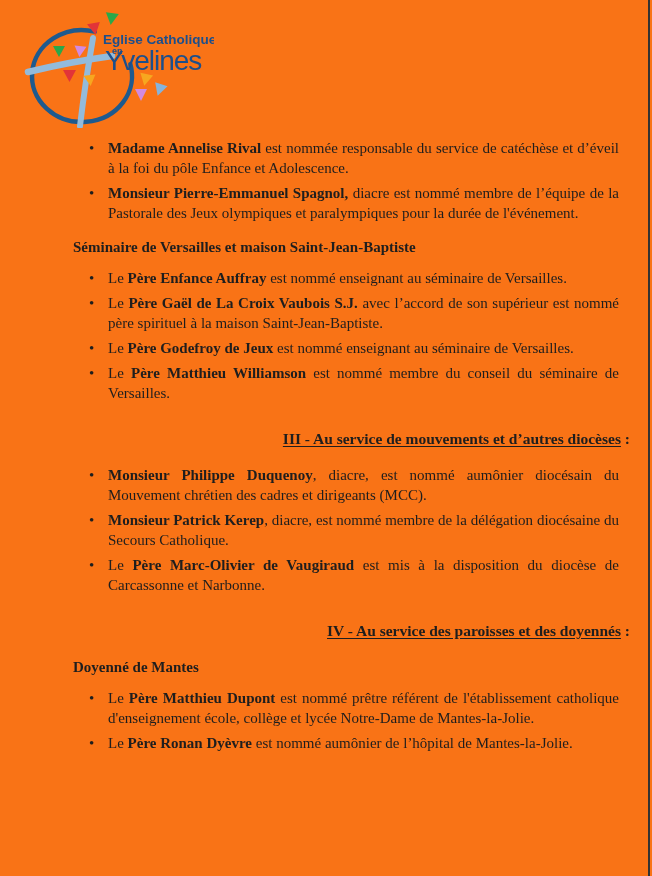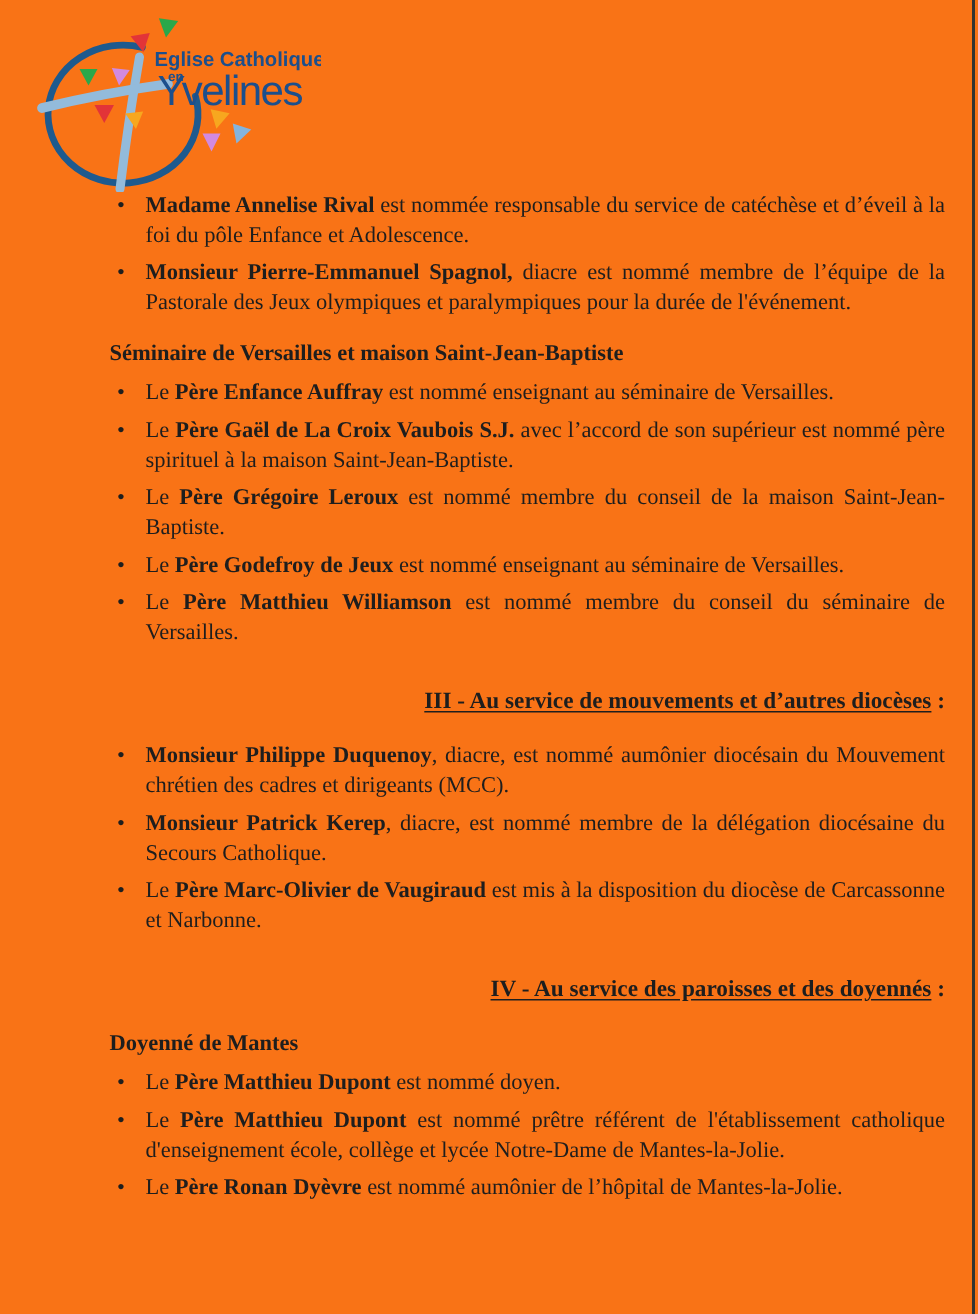--- a/index.html
+++ b/index.html
@@ -30,21 +30,21 @@
   .content {
     position: absolute;
     left: 57px;
     right: 22px;
     top: 0;
     padding-top: 127px;
     color: #1e1e1e;
     font-size: 15px;
     line-height: 20px;
   }
-  ul.bullet-list { list-style: none; margin: 0; padding: 0; }
+  ul.bullet-list { list-style: none; margin: 11px; padding: 0; }
   li.b-item {
     position: relative;
     padding-left: 40px;
     margin-bottom: 5px;
     text-align: justify;
   }
   li.b-item::before {
     content: "\2022";
     position: absolute;
     left: 21px;
@@ -94,33 +94,31 @@
 
   <div class="content" id="doc-content">
       <ul class="bullet-list">
         <li class="b-item"><span class="bold">Madame Annelise Rival</span><span> est nommée responsable du service de catéchèse et d’éveil à la foi du pôle Enfance et Adolescence.</span></li>
         <li class="b-item"><span class="bold">Monsieur Pierre-Emmanuel Spagnol,</span><span> diacre est nommé membre de l’équipe de la Pastorale des Jeux olympiques et paralympiques pour la durée de l'événement.</span></li>
       </ul>
       <p class="h-left">Séminaire de Versailles et maison Saint-Jean-Baptiste</p>
       <ul class="bullet-list">
         <li class="b-item"><span>Le </span><span class="bold">Père Enfance Auffray</span><span> est nommé enseignant au séminaire de Versailles.</span></li>
         <li class="b-item"><span>Le </span><span class="bold">Père Gaël de La Croix Vaubois S.J.</span><span> avec l’accord de son supérieur est nommé père spirituel à la maison Saint-Jean-Baptiste.</span></li>
-        <li class="b-item"><span>Le </span><span class="bold">Père Grégoire Leroux</span><span> est nommé membre du conseil de la maison Saint-Jean-Baptiste.</span></li>
         <li class="b-item"><span>Le </span><span class="bold">Père Godefroy de Jeux</span><span> est nommé enseignant au séminaire de Versailles.</span></li>
         <li class="b-item"><span>Le </span><span class="bold">Père Matthieu Williamson</span><span> est nommé membre du conseil du séminaire de Versailles.</span></li>
       </ul>
       <p class="h-center"><span class="u">III - Au service de mouvements et d’autres diocèses</span><span> :</span></p>
       <ul class="bullet-list">
         <li class="b-item"><span class="bold">Monsieur Philippe Duquenoy</span><span>, diacre, est nommé aumônier diocésain du Mouvement chrétien des cadres et dirigeants (MCC).</span></li>
         <li class="b-item"><span class="bold">Monsieur Patrick Kerep</span><span>, diacre, est nommé membre de la délégation diocésaine du Secours Catholique.</span></li>
         <li class="b-item"><span>Le </span><span class="bold">Père Marc-Olivier de Vaugiraud</span><span> est mis à la disposition du diocèse de Carcassonne et Narbonne.</span></li>
       </ul>
       <p class="h-center"><span class="u">IV - Au service des paroisses et des doyennés</span><span> :</span></p>
       <p class="h-left">Doyenné de Mantes</p>
       <ul class="bullet-list">
-        <li class="b-item"><span>Le </span><span class="bold">Père Matthieu Dupont</span><span> est nommé doyen.</span></li>
         <li class="b-item"><span>Le </span><span class="bold">Père Matthieu Dupont</span><span> est nommé prêtre référent de l'établissement catholique d'enseignement école, collège et lycée Notre-Dame de Mantes-la-Jolie.</span></li>
         <li class="b-item"><span>Le </span><span class="bold">Père Ronan Dyèvre</span><span> est nommé aumônier de l’hôpital de Mantes-la-Jolie.</span></li>
       </ul>
     </div>
 
   <div class="edge"></div>
 </div>
 
 </body></html>

